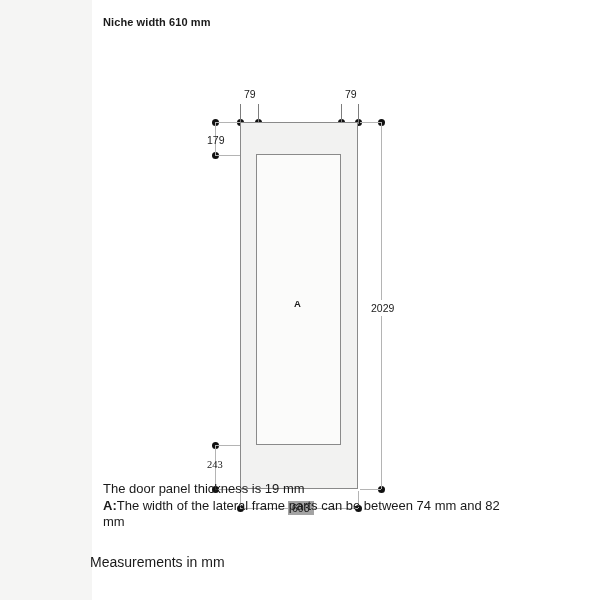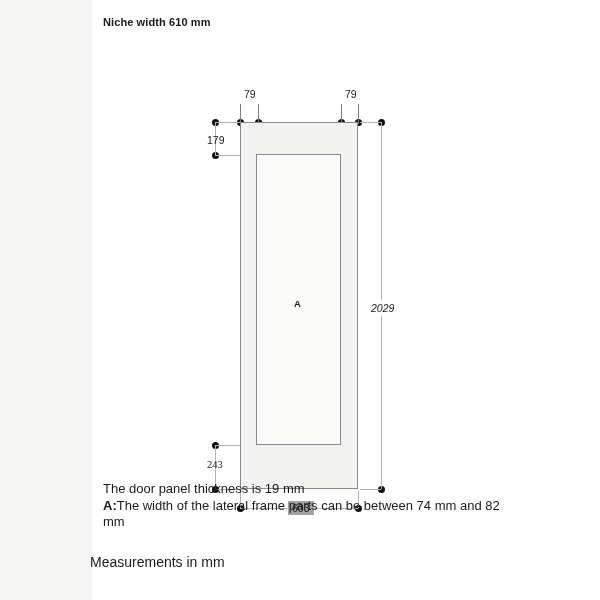--- a/index.html
+++ b/index.html
@@ -166,21 +166,21 @@
     <div class="vline" style="left:215px; top:393px; height:44px;"></div>
     <div class="hline" style="left:215px; top:393px; width:45px;"></div>
     <div class="hline" style="left:215px; top:437px; width:28px;"></div>
     <div class="dim-label" style="left:207px; top:407px;font-family:Liberation Serif, serif;">243</div>
 
     <div class="dot" style="left:381px; top:70px;"></div>
     <div class="dot" style="left:381px; top:437px;"></div>
     <div class="vline" style="left:381px; top:70px; height:367px;"></div>
     <div class="hline" style="left:360px; top:70px; width:21px;"></div>
     <div class="hline" style="left:360px; top:437px; width:21px;"></div>
-    <div class="dim-label" style="left:368px; top:248px; background:#ffffff; padding:2px 3px;font-style:italic;">2029</div>
+    <div class="dim-label" style="left:368px; top:248px; background:#ffffff; padding:2px 3px;">2029</div>
 
     <div class="dot" style="left:240px; top:456px;"></div>
     <div class="dot" style="left:358px; top:456px;"></div>
     <div class="hline" style="left:240px; top:456px; width:118px;"></div>
     <div class="vline" style="left:240px; top:439px; height:17px;"></div>
     <div class="vline" style="left:358px; top:439px; height:17px;"></div>
     <div class="dim-label" style="left:288px; top:449px; background:#a3a3a3; padding:1px 4px;">603</div>
 
     <div class="outer-frame"></div>
     <div class="inner-panel"></div>

